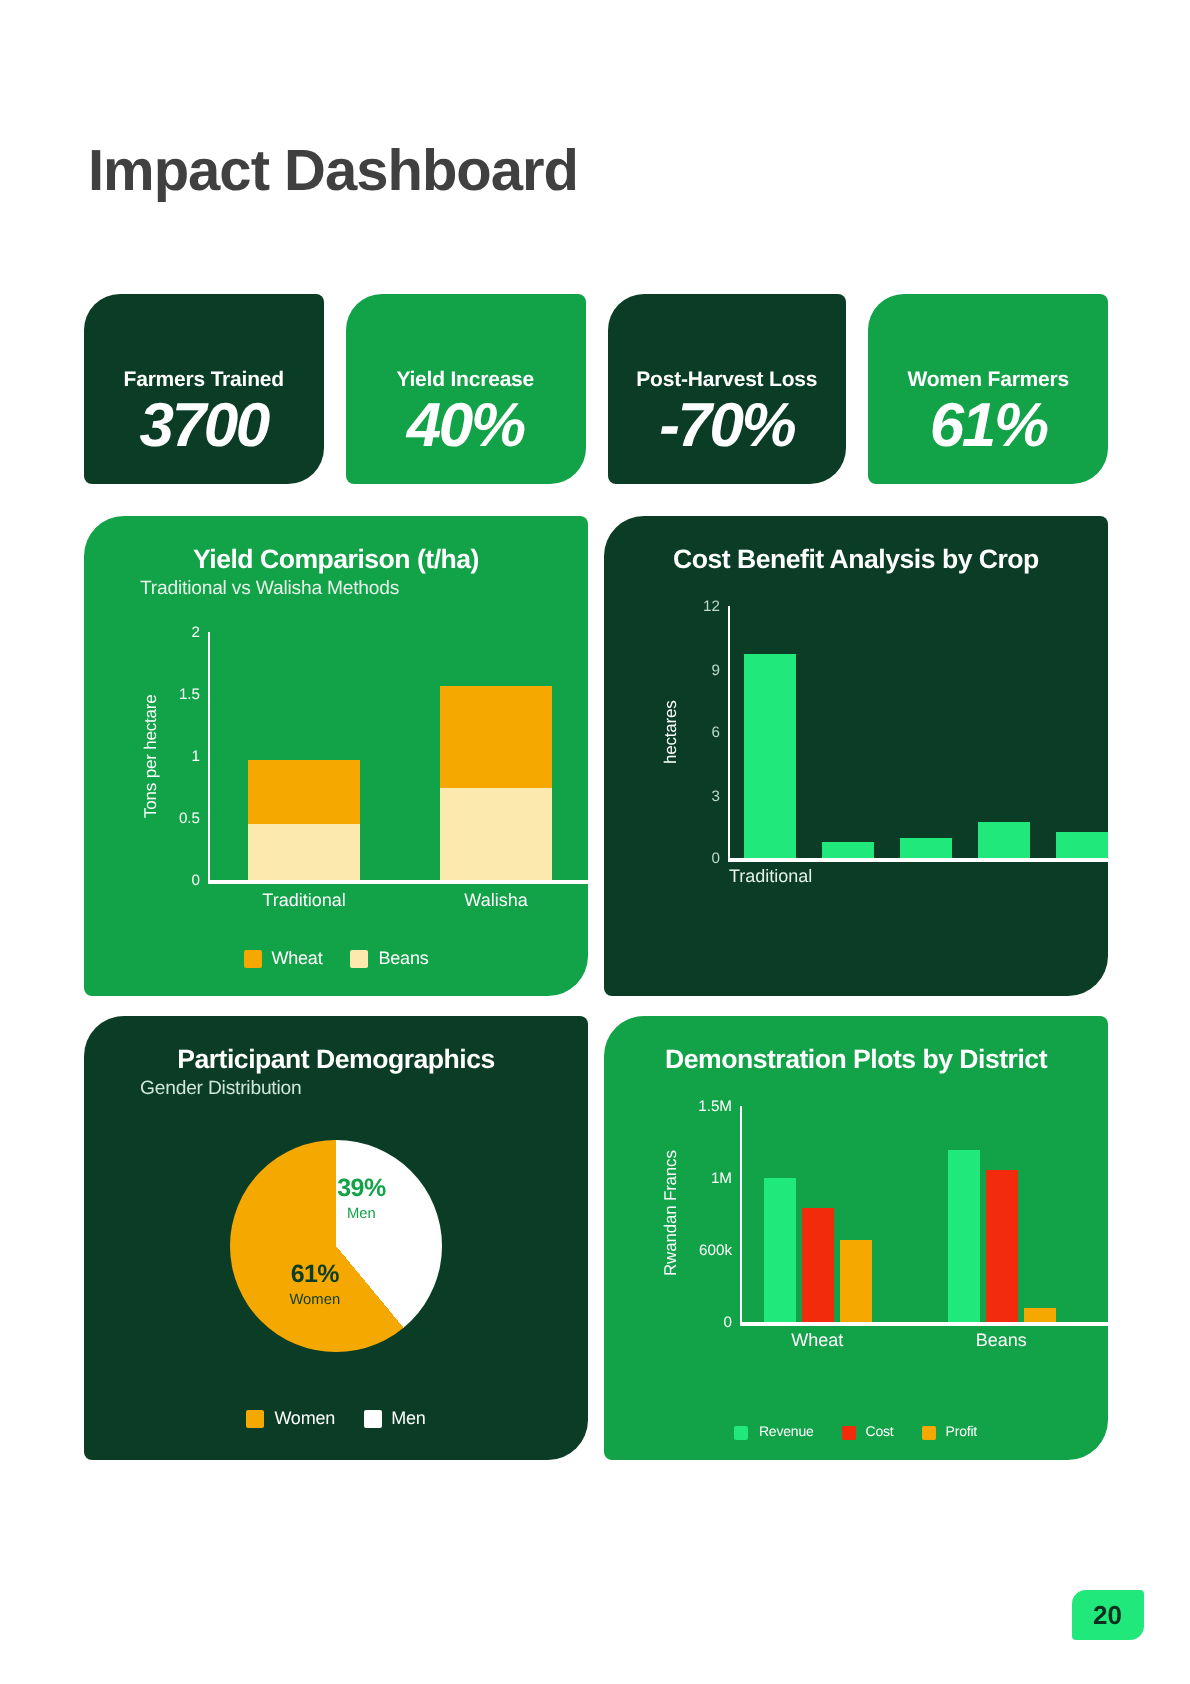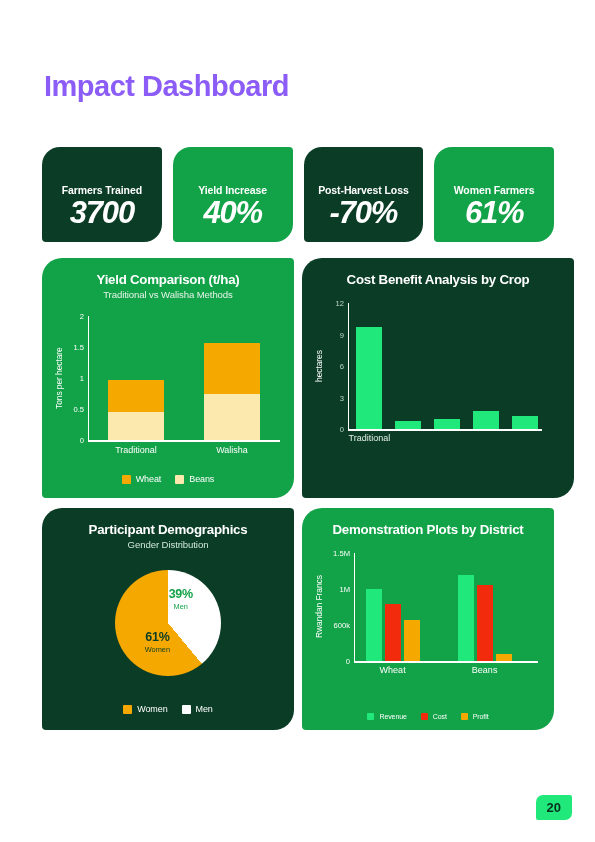--- a/index.html
+++ b/index.html
@@ -7,57 +7,57 @@
     width:595px;height:842px;background:#ffffff;
     font-family:"Liberation Sans", sans-serif;
     -webkit-font-smoothing:antialiased;
     position:relative;overflow:hidden;
   }
   .page{position:absolute;inset:0;}
 
   
   .page-title{
     position:absolute;left:44px;top:70px;
-    font-size:29px;font-weight:bold;color:#8b5cf6;
+    font-size:29px;font-weight:bold;color:#404040;
     letter-spacing:-0.5px;
   }
 
   
   .kpi-row{position:absolute;left:42px;top:147px;width:512px;height:95px;
     display:flex;gap:11px;}
   .kpi{
     flex:1;border-radius:18px 4px 18px 4px;
     display:flex;flex-direction:column;align-items:center;justify-content:center;
     color:#ffffff;padding:6px 4px 10px;box-sizing:border-box;
   }
   .kpi.dark{background:#0B3D26;}
   .kpi.light{background:#12A248;}
   .kpi-label{font-size:10.5px;font-weight:bold;letter-spacing:-0.1px;margin-bottom:1px;margin-top:28px;}
   .kpi-value{font-size:31px;font-weight:bold;letter-spacing:-1.2px;line-height:1.05;font-style:italic;}
 
   
   .card{
     position:absolute;box-sizing:border-box;
     border-radius:20px 4px 20px 4px;
-    padding:14px 12px 10px;
+    padding:14px 28px 10px;
   }
   .card.dark{background:#0B3D26;}
   .card.light{background:#12A248;}
   .card-title{
     text-align:center;color:#ffffff;font-size:13.3px;font-weight:bold;
     letter-spacing:-0.25px;line-height:1.15;
   }
   .card-sub{
-    text-align:center;color:#E6F4EA;font-size:9.6px;margin-top:2px;
+    color:#E6F4EA;font-size:9.6px;margin-top:2px;
     letter-spacing:-0.1px;
   }
   .card.dark .card-sub{color:#CFE6D8;}
 
   #card-yield{left:42px;top:258px;width:252px;height:240px;}
-  #card-cost{left:302px;top:258px;width:272px;height:240px;}
+  #card-cost{left:302px;top:258px;width:252px;height:240px;}
   #card-demo-pie{left:42px;top:508px;width:252px;height:222px;}
   #card-demo-bars{left:302px;top:508px;width:252px;height:222px;}
 
   .plot{position:relative;margin-top:10px;}
 
   
   .axis-ylabel{
     position:absolute;writing-mode:vertical-rl;transform:rotate(180deg);
     color:#ffffff;font-size:8.5px;letter-spacing:-0.1px;
   }

